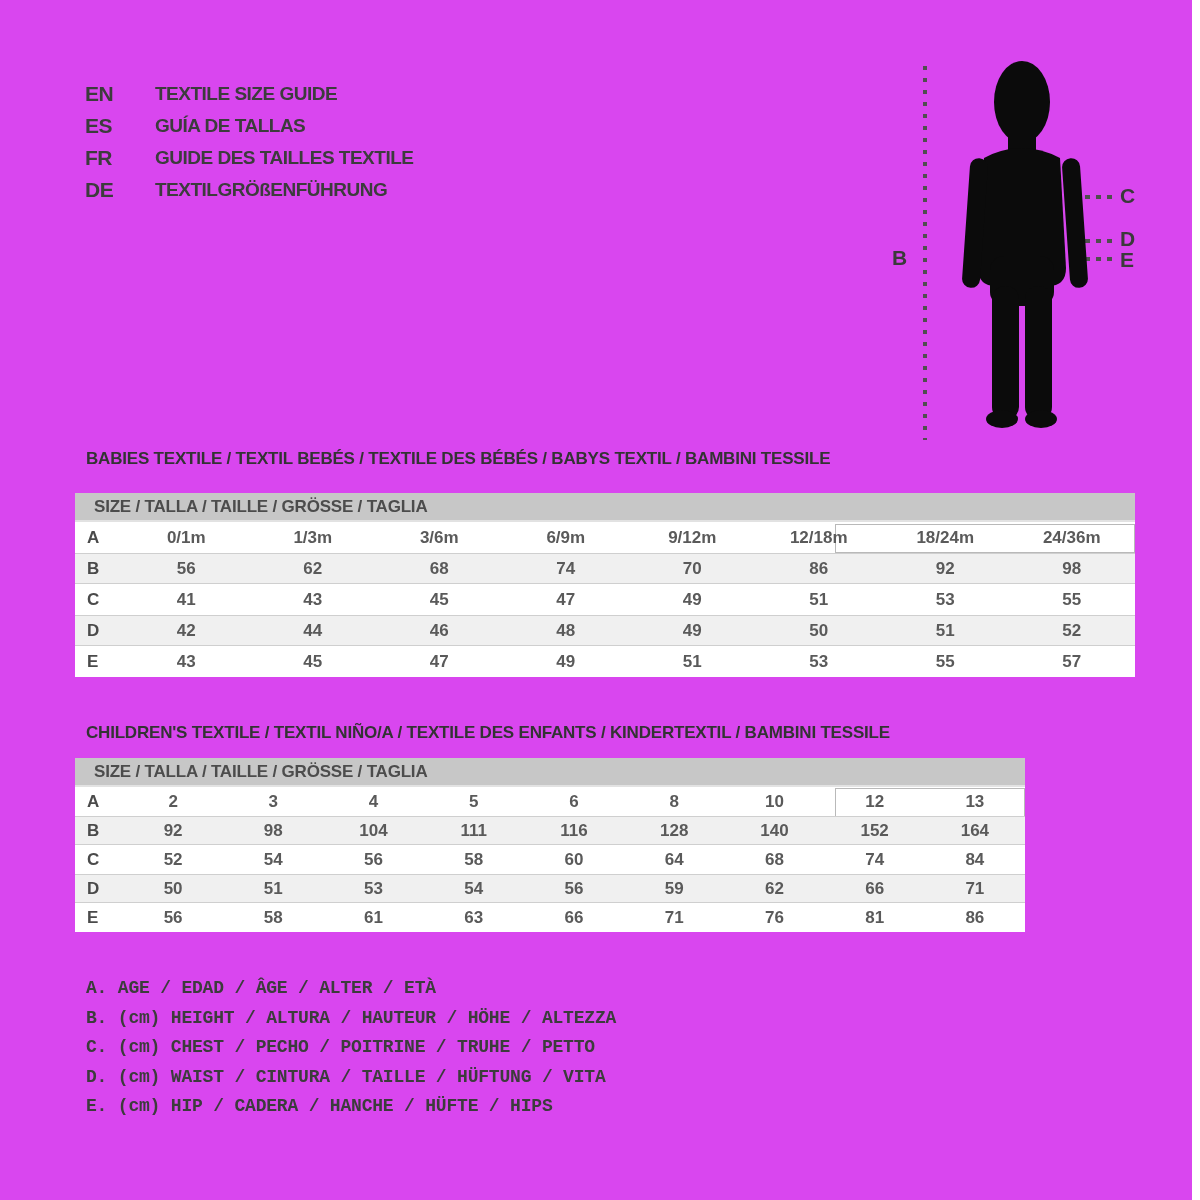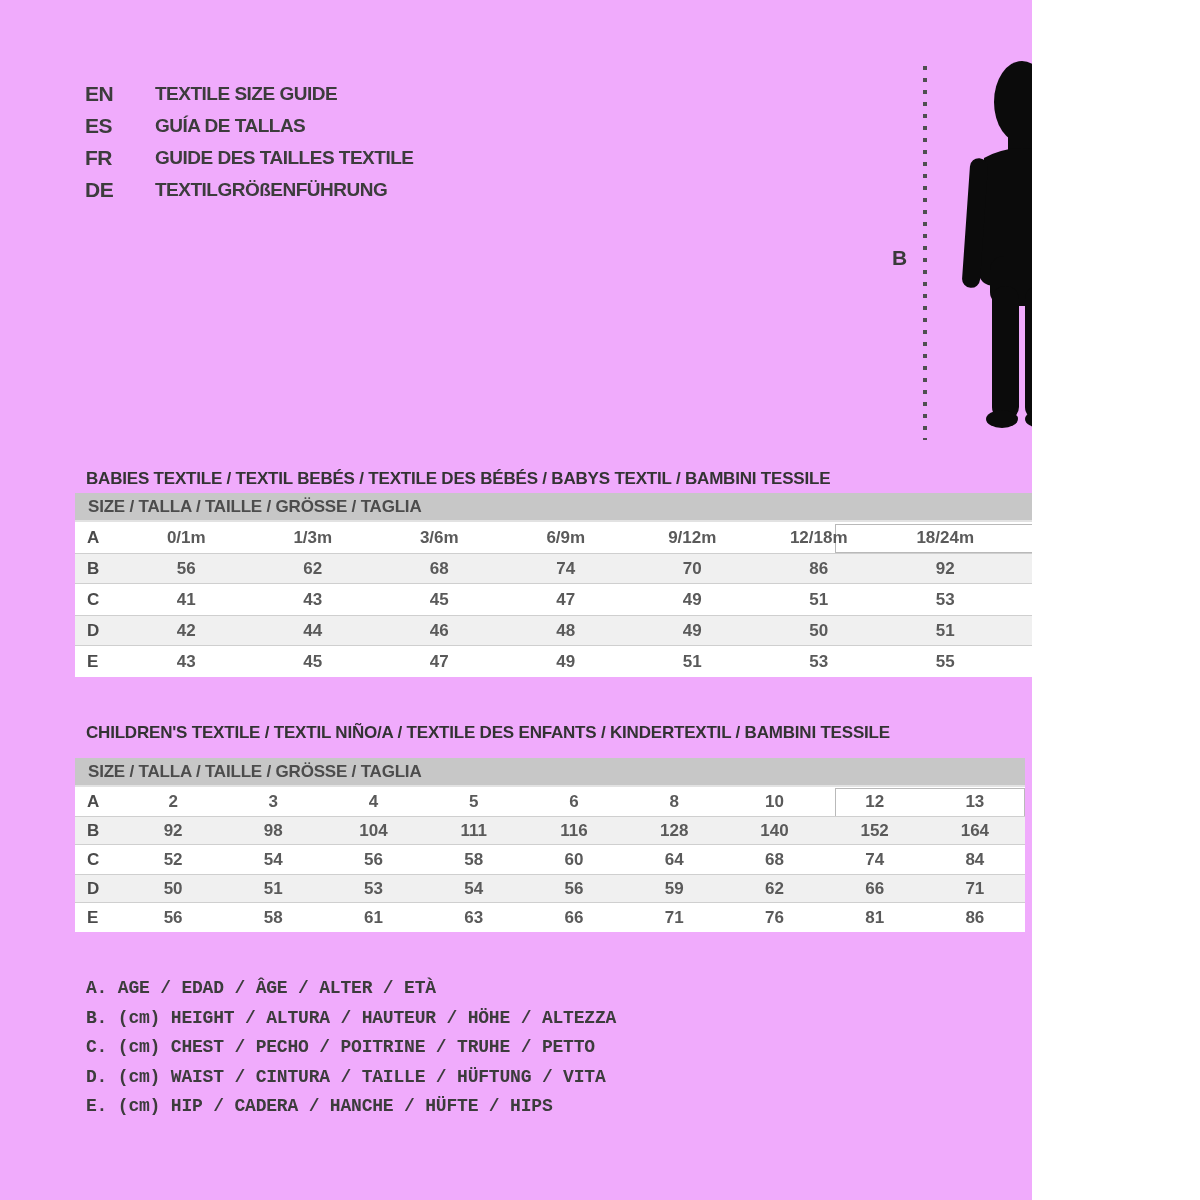--- a/index.html
+++ b/index.html
@@ -1,16 +1,16 @@
 <!DOCTYPE html>
 <html><head>
 <meta charset="utf-8">
 <style>
   html,body{margin:0;padding:0;background:#fff;}
-  .canvas{position:relative;width:1032px;height:1200px;background:#f0abfc;overflow:hidden;
+  .canvas{position:relative;width:1192px;height:1200px;background:#d946ef;overflow:hidden;
           font-family:"Liberation Sans",sans-serif;}
 
   
   .lang-block{position:absolute;left:85px;top:78px;}
   .lang-row{display:flex;height:32px;align-items:center;}
   .lang-code{width:70px;font-weight:bold;font-size:21px;color:#3c3c3c;letter-spacing:-0.5px;}
   .lang-title{font-weight:bold;font-size:19px;color:#3c3c3c;letter-spacing:-0.5px;}
 
   
   .figure{position:absolute;left:880px;top:50px;width:300px;height:400px;}
@@ -18,28 +18,28 @@
   .sil{position:absolute;left:80px;top:8px;}
   .fig-label{position:absolute;font-size:21px;font-weight:bold;color:#3a3a3a;}
   .fig-label.b{left:12px;top:196px;}
   .fig-label.c{left:240px;top:134px;}
   .fig-label.d{left:240px;top:177px;}
   .fig-label.e{left:240px;top:198px;}
 
   
   .section-heading{position:absolute;left:86px;font-size:17px;font-weight:bold;color:#333333;
                    letter-spacing:-0.2px;white-space:nowrap;}
-  .heading-babies{top:469px;}
+  .heading-babies{top:449px;}
   .heading-children{top:723px;}
 
   
   .size-table{position:absolute;left:75px;background:#ffffff;}
   .table-babies{top:493px;width:1060px;}
   .table-children{top:758px;width:950px;}
-  .size-bar{height:29px;background:#c7c7c7;display:flex;align-items:center;padding-left:13px;
+  .size-bar{height:29px;background:#c7c7c7;display:flex;align-items:center;padding-left:19px;
             font-size:17px;font-weight:bold;color:#4c4c4c;letter-spacing:-0.2px;
             border-bottom:2px solid #e2e2e2;box-sizing:border-box;text-align:center;}
   .t-row{display:flex;align-items:center;position:relative;z-index:1;box-sizing:border-box;}
   .t-row.stripe{background:#f0f0f0;border-top:1px solid #cfcfcf;border-bottom:1px solid #cfcfcf;}
   .t-label{width:36px;padding-left:12px;font-size:17px;font-weight:bold;color:#4a4a4a;}
   .t-cell{flex:1;text-align:center;font-size:17px;font-weight:bold;color:#5a5a5a;}
   .hl-box{position:absolute;border:1px solid #b9b9b9;background:#ffffff;z-index:0;}
   .hl-babies{left:760px;top:31px;width:298px;height:27px;}
   .hl-children{left:760px;top:30px;width:188px;height:27px;}
 

